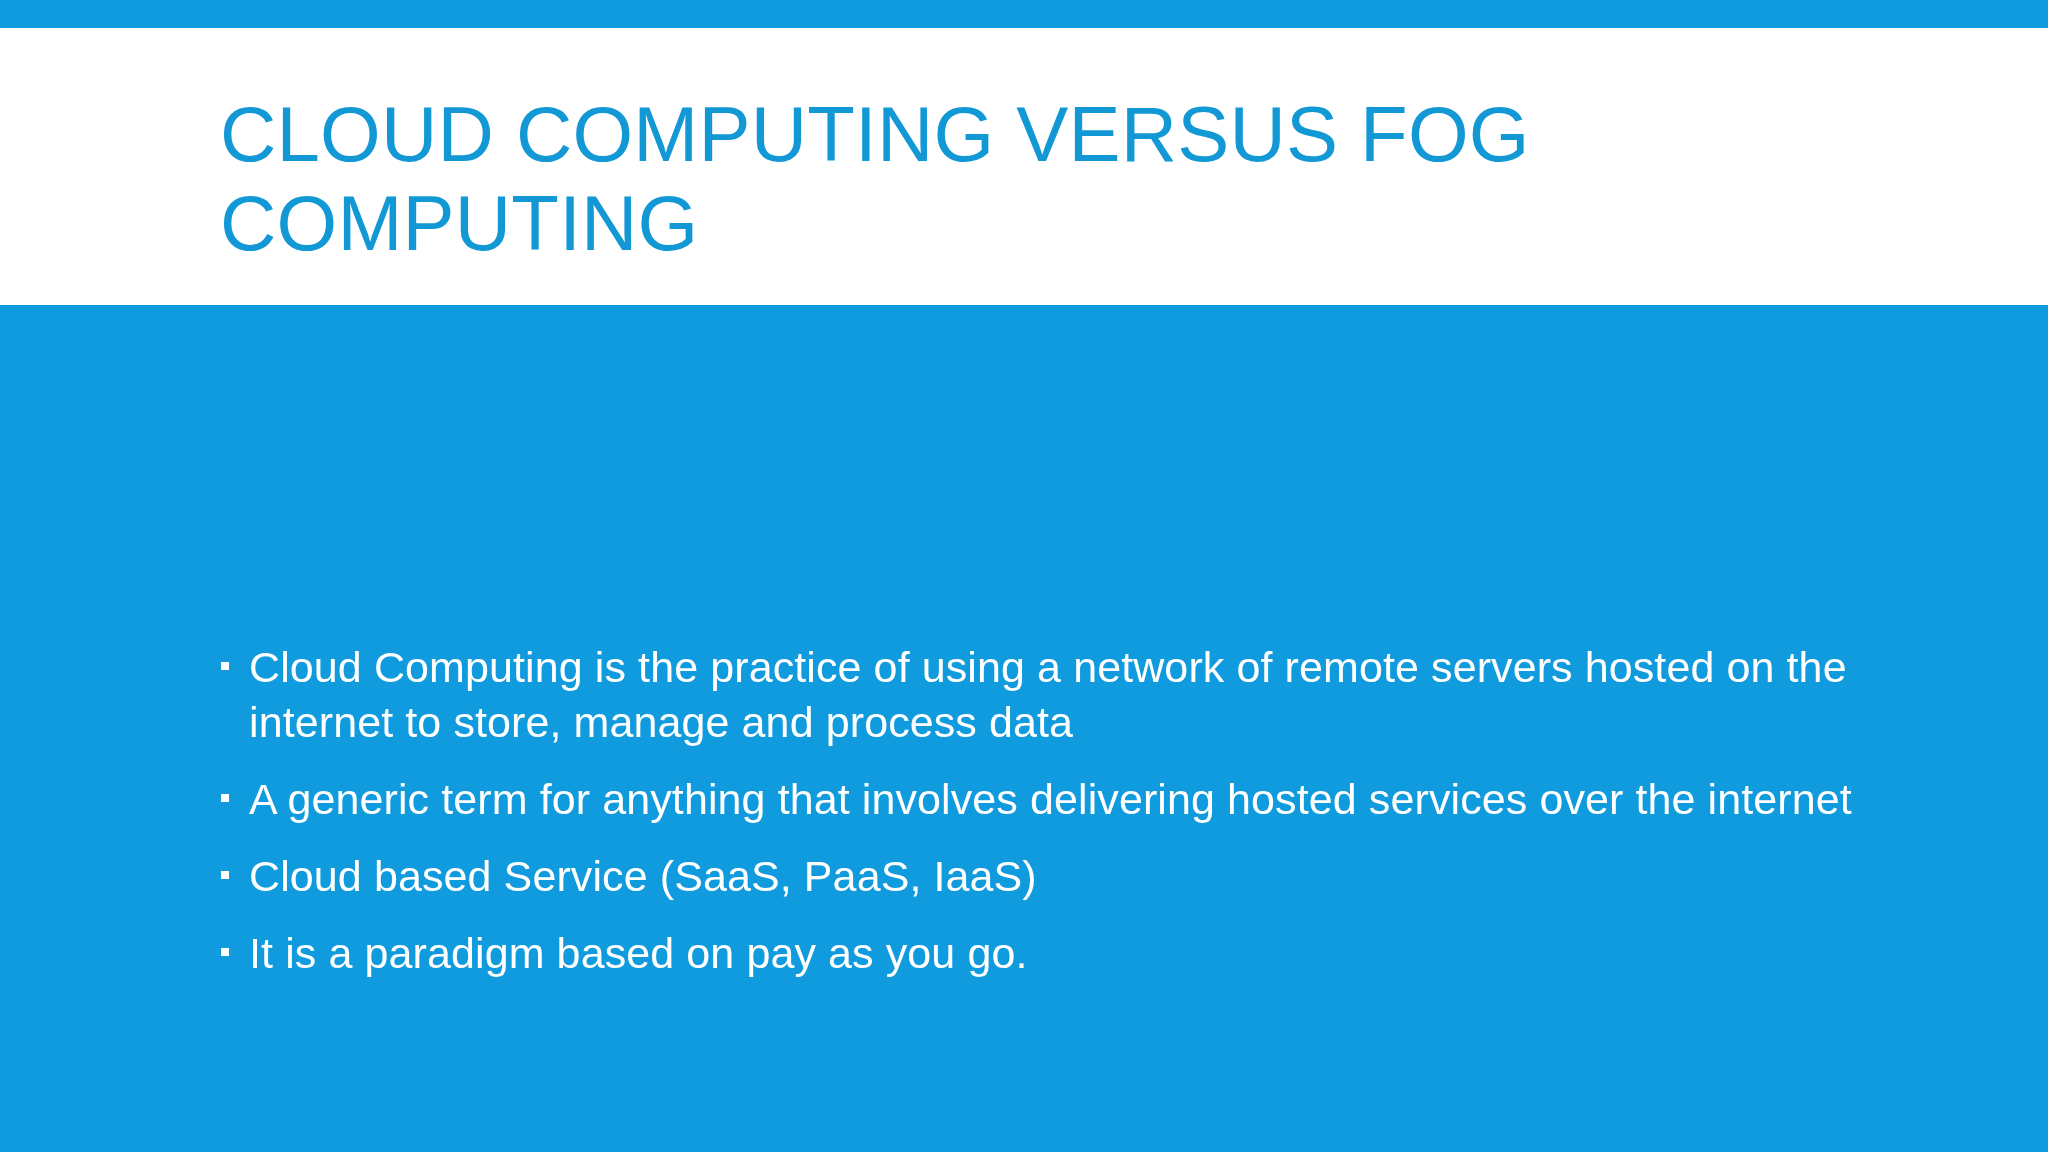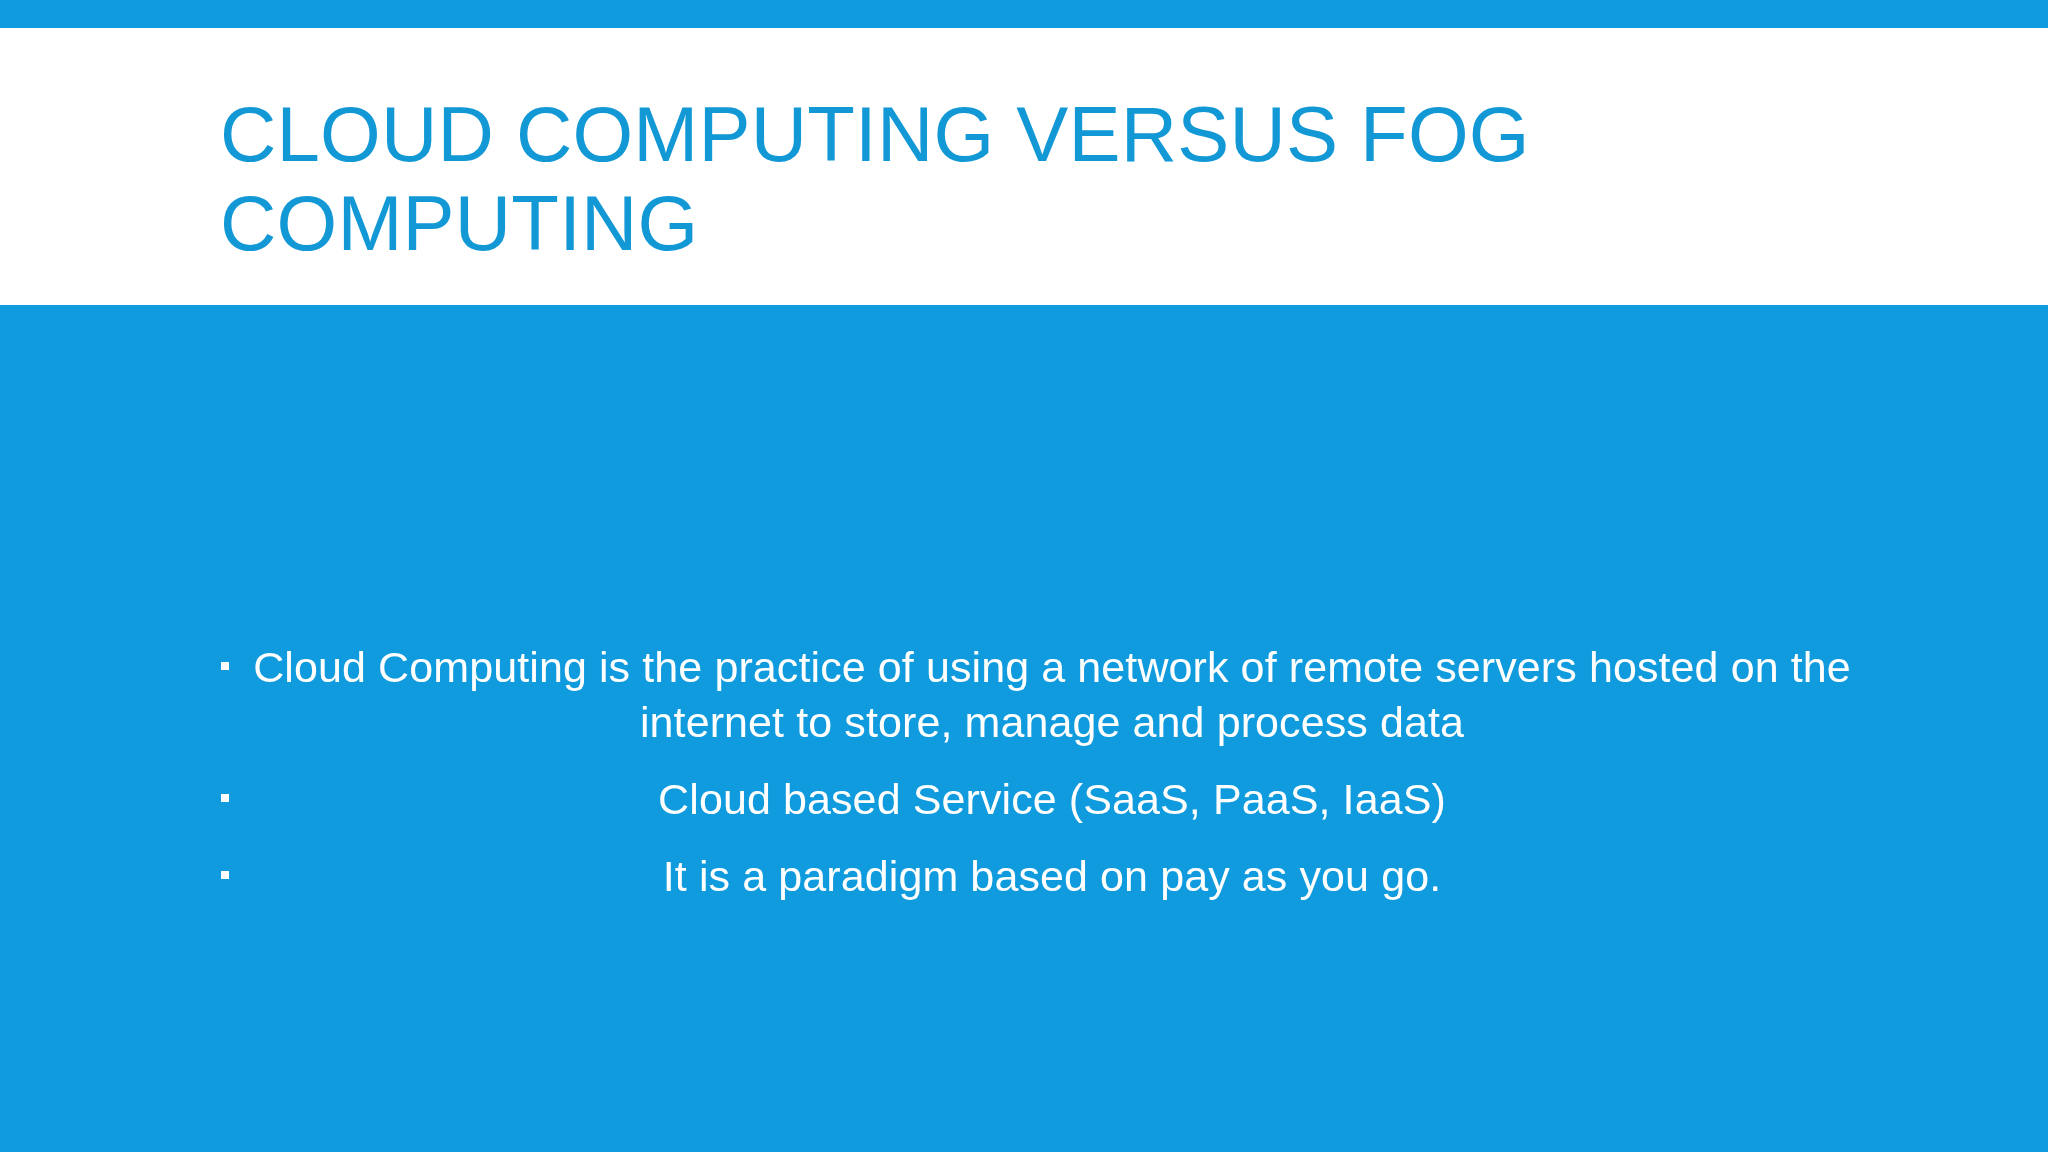--- a/index.html
+++ b/index.html
@@ -78,21 +78,20 @@
   .bullet-item {
     position: relative;
     padding-left: 34px;
     margin-bottom: 22px;
     color: #ffffff;
     font-family: "Liberation Sans", sans-serif;
     font-size: 43px;
     font-weight: 400;
     line-height: 1.28;
     letter-spacing: 0.1px;
-    text-align: center;
   }
 
   .bullet-item:last-child {
     margin-bottom: 0;
   }
 
   .bullet-marker {
     position: absolute;
     left: 6px;
     top: 22px;
@@ -114,20 +113,24 @@
 
   <div id="body-band">
 
     <ul id="bullet-list">
       <li class="bullet-item">
         <span class="bullet-marker"></span>
         <span>Cloud Computing is the practice of using a network of remote servers hosted on the internet to store, manage and process data</span>
       </li>
       <li class="bullet-item">
         <span class="bullet-marker"></span>
+        <span>A generic term for anything that involves delivering hosted services over the internet</span>
+      </li>
+      <li class="bullet-item">
+        <span class="bullet-marker"></span>
         <span>Cloud based Service (SaaS, PaaS, IaaS)</span>
       </li>
       <li class="bullet-item">
         <span class="bullet-marker"></span>
         <span>It is a paradigm based on pay as you go.</span>
       </li>
     </ul>
 
   </div>
 

